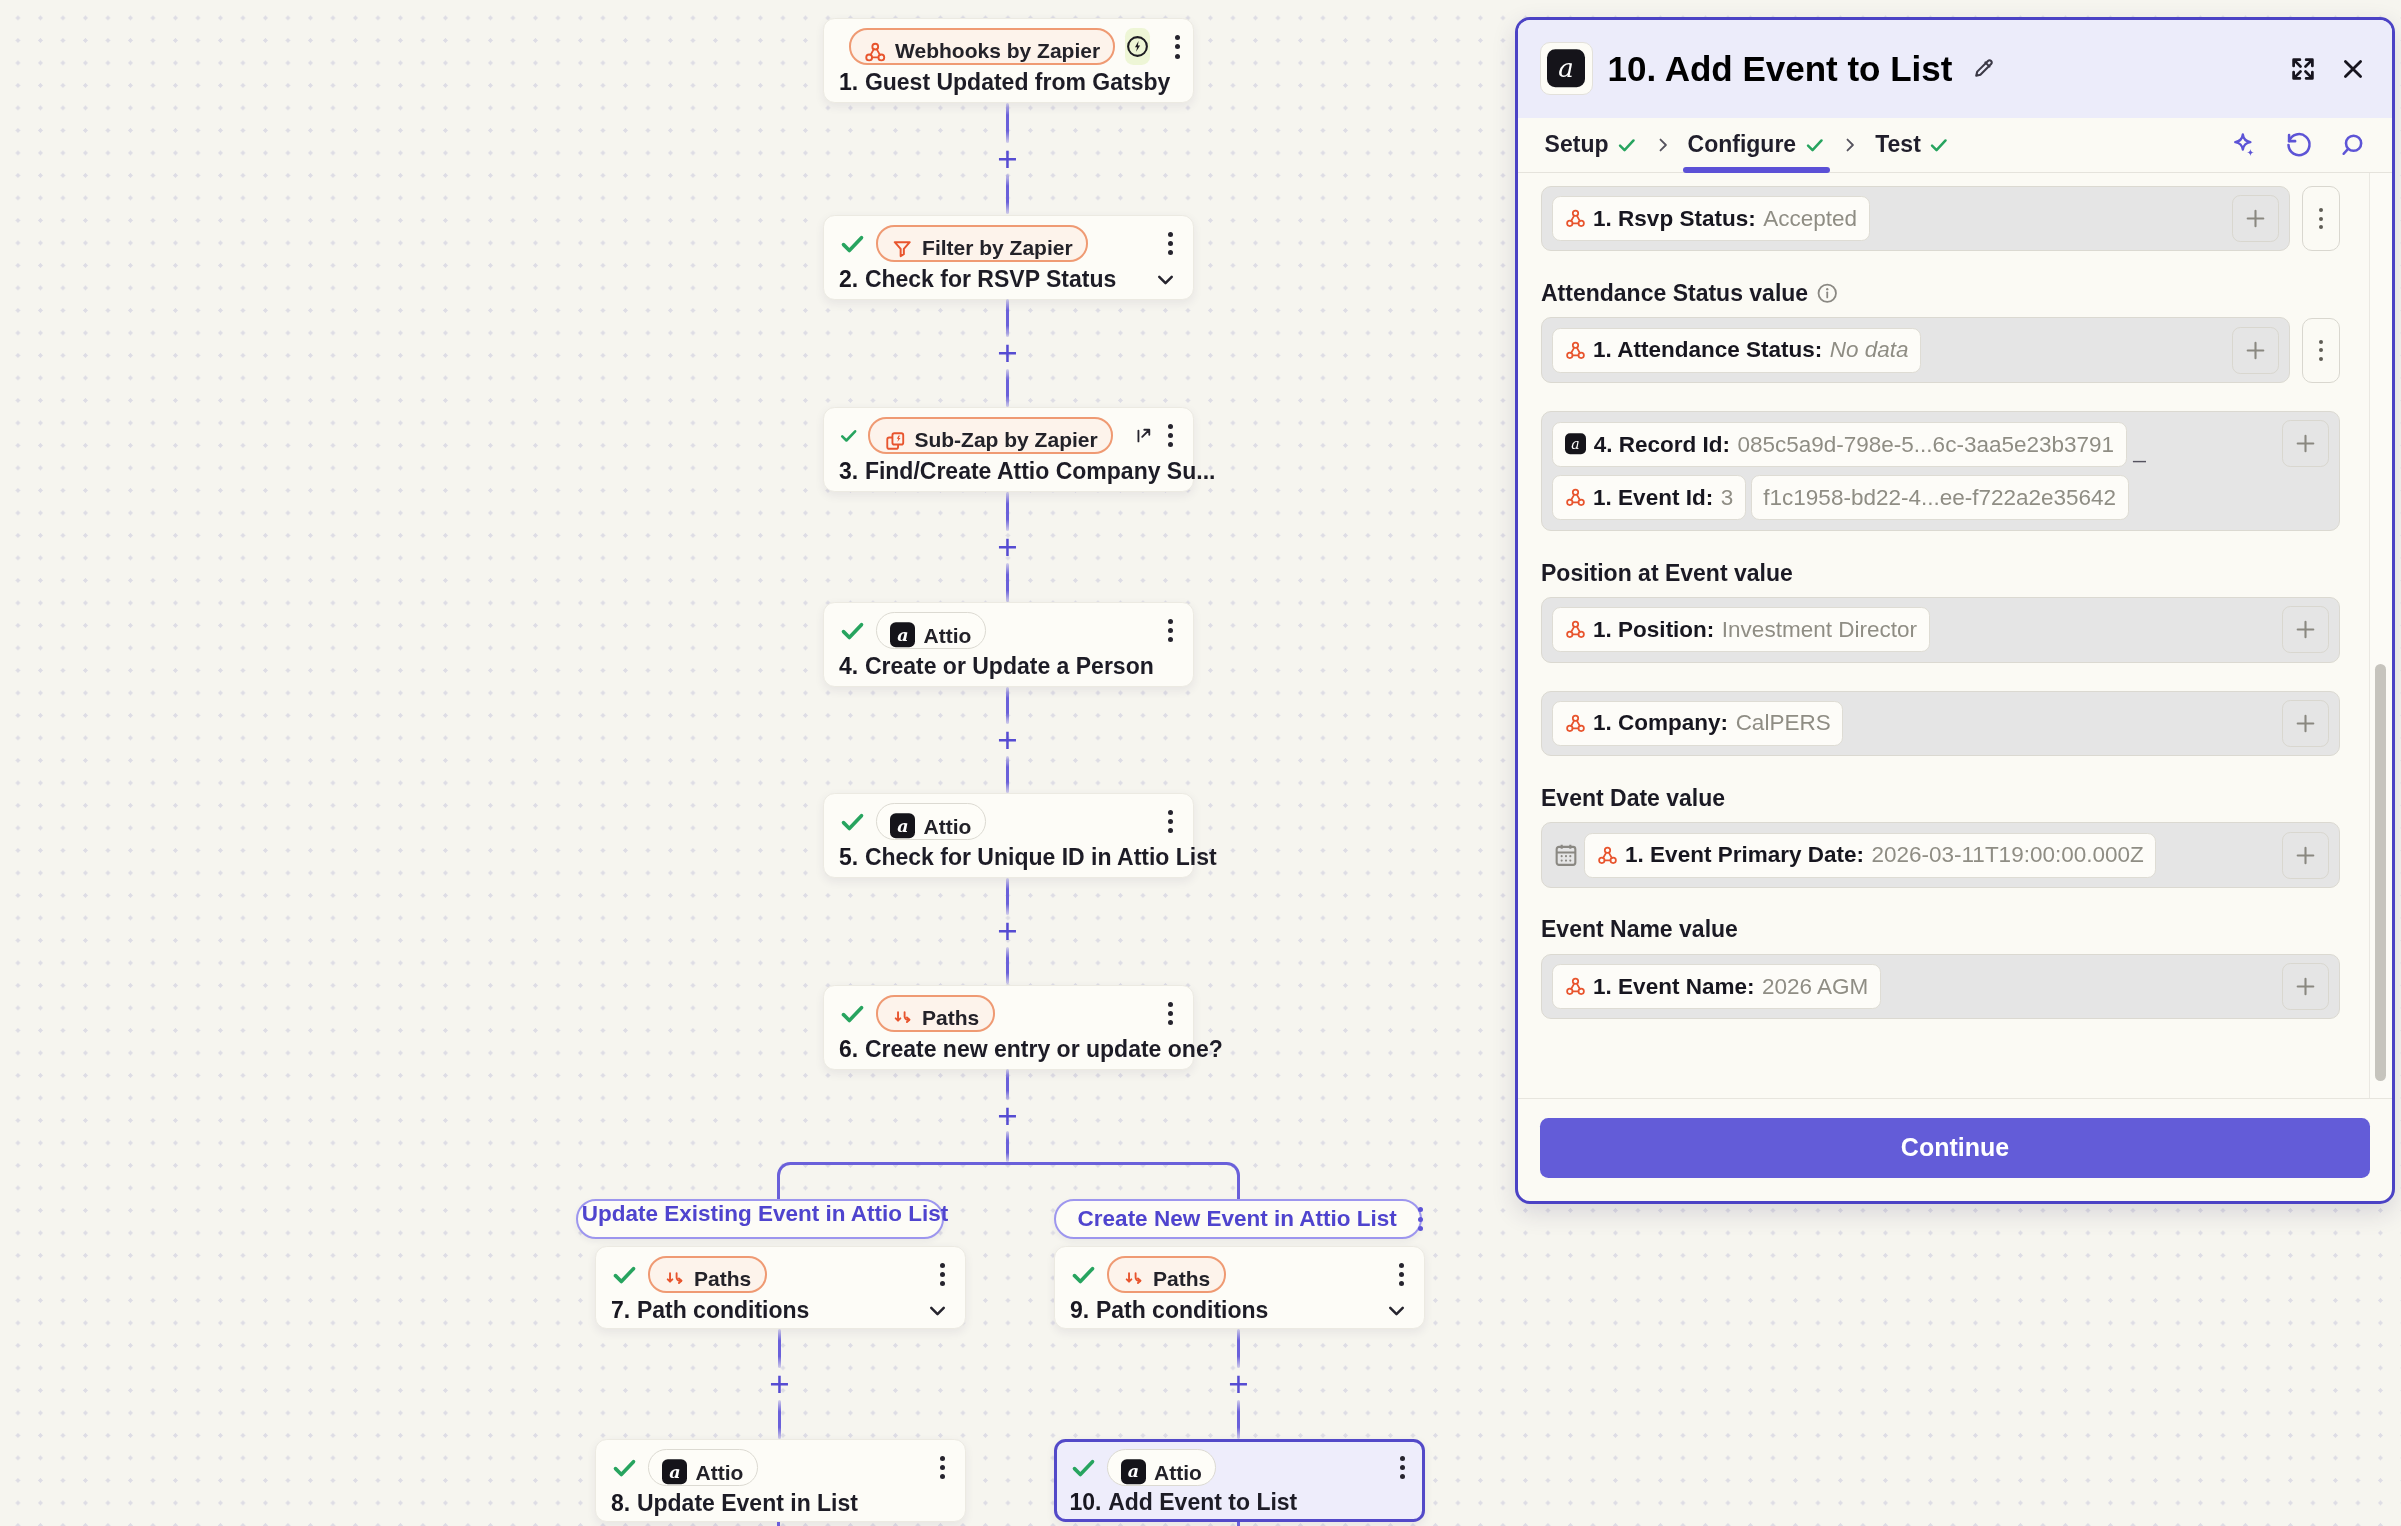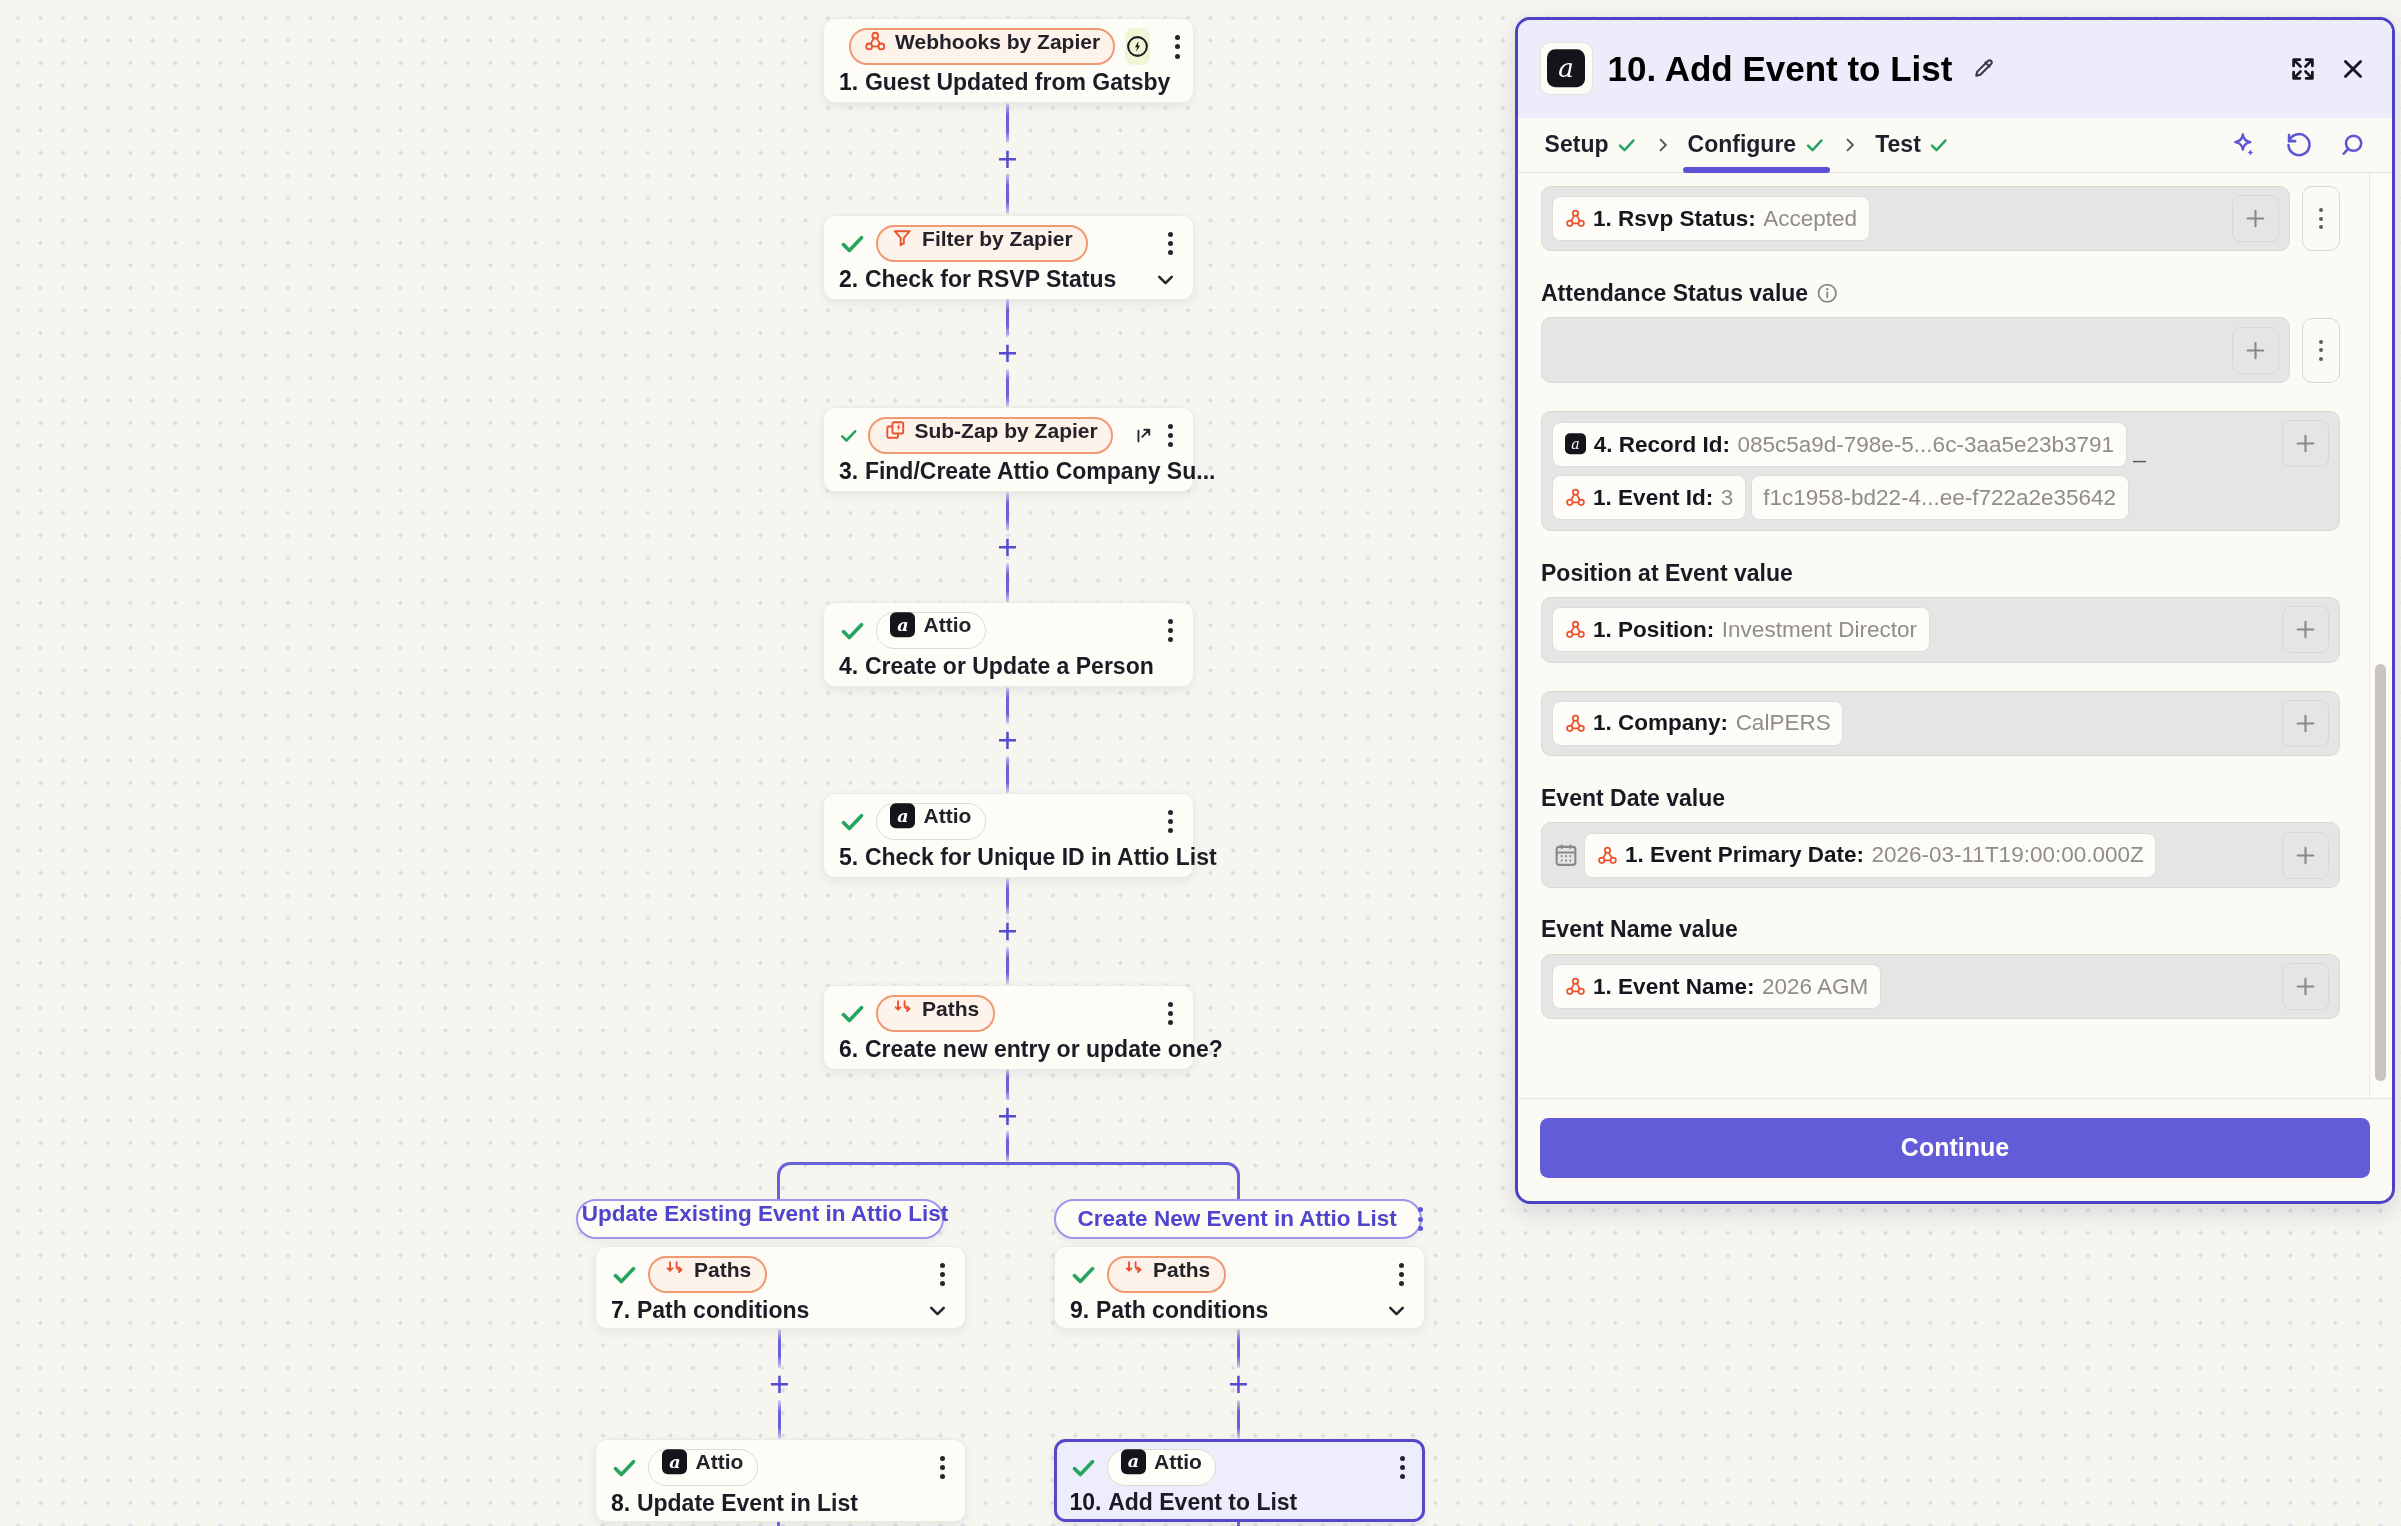--- a/index.html
+++ b/index.html
@@ -20,21 +20,21 @@
     box-shadow:0 3.3px 10px rgba(40,35,80,.07);
     padding:9.1px 15px; display:flex; flex-direction:column; gap:4.2px;
   }
   .card.selected{ background:#eeedfb; border:3.3px solid #5349c8; padding:6.7px 12.5px; }
   .prow{ display:flex; align-items:center; gap:10px; height:37px; }
   .trow{ display:flex; align-items:center; height:26px; }
   .trow .num{ font-weight:800; font-size:23px; color:#181720; }
   .trow .ttl{ font-weight:600; font-size:23px; color:#1d1c26; margin-left:6.7px; white-space:nowrap; }
   .trow .sp, .prow .sp { flex:1; }
   .pill{
-    display:inline-flex; align-items:flex-start; gap:8.3px; height:37px;
+    display:inline-flex; align-items:flex-end; gap:8.3px; height:37px;
     border-radius:18.3px; padding:0 13.3px; font-size:21px; font-weight:700; color:#232229;
     white-space:nowrap;
   }
   .pill.orange{ border:2.1px solid #ef9a73; background:#fdf3eb; }
   .pill.neutral{ border:1.7px solid #dcdad2; background:#fefdf8; }
   .attio-sq{ width:25px; height:25px; border-radius:5.8px; background:#15141a; color:#fff;
     display:inline-flex; align-items:center; justify-content:center;
     font-family:"DejaVu Serif", serif; font-style:italic; font-size:17.5px; transform:translateY(-0.8px); }
   .attio-sq.sm{ width:21.6px;height:21.6px;font-size:14px;border-radius:5px; }
   .attio-sq.lg{ width:38px;height:38px;font-size:26px;border-radius:8.3px; }
@@ -564,20 +564,30 @@
       <div class="flabel">
         <span>Attendance Status value</span>
         <svg width="22.5" height="22.5" viewBox="0 0 24 24" fill="none" stroke="#8a8882" stroke-width="1.9">
             <circle cx="12" cy="12" r="9.3"></circle>
             <path d="M12 11v5.4" stroke-linecap="round"></path>
             <circle cx="12" cy="7.6" r="1.25" fill="#8a8882" stroke="none"></circle>
           </svg>
       </div>
       <div class="frow">
         <div class="fieldbox">
+          <span class="chip">
+            <svg width="21" height="21" viewBox="0 0 24 24" fill="none" stroke="#e8542d" stroke-width="2" stroke-linecap="round">
+                <circle cx="12" cy="6" r="3.1"></circle>
+                <circle cx="5.5" cy="17.5" r="3.1"></circle>
+                <circle cx="18.5" cy="17.5" r="3.1"></circle>
+                <path d="M10.5 8.7L7 14.8M13.5 8.7L17 14.8M8.7 17.5h6.6"></path>
+              </svg>
+            <span class="cl">1. Attendance Status:</span>
+            <span class="cv italic">No data</span>
+          </span>
           <button class="plusbtn">
             <svg width="25" height="25" viewBox="0 0 24 24" stroke="#8a8880" stroke-width="2" stroke-linecap="round">
                 <path d="M12 4.5v15M4.5 12h15"></path>
               </svg>
           </button>
         </div>
         <button class="fkebab">
             <i></i>
             <i></i>
             <i></i>

